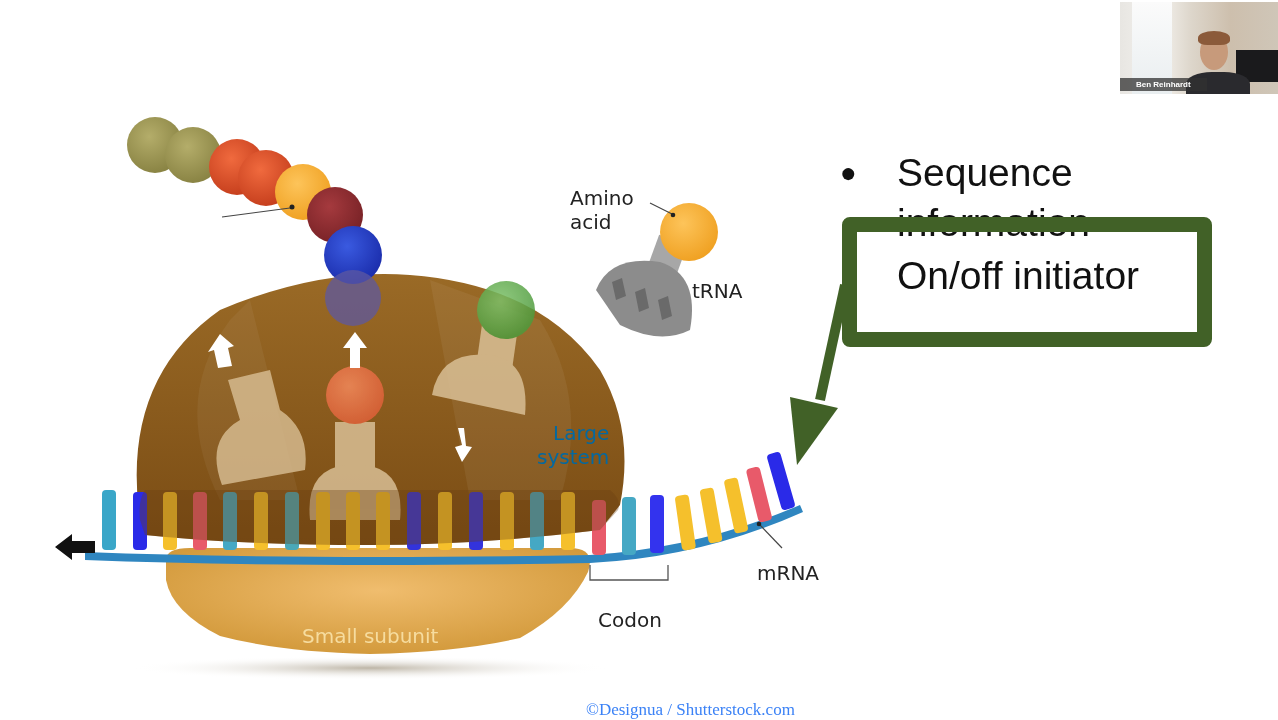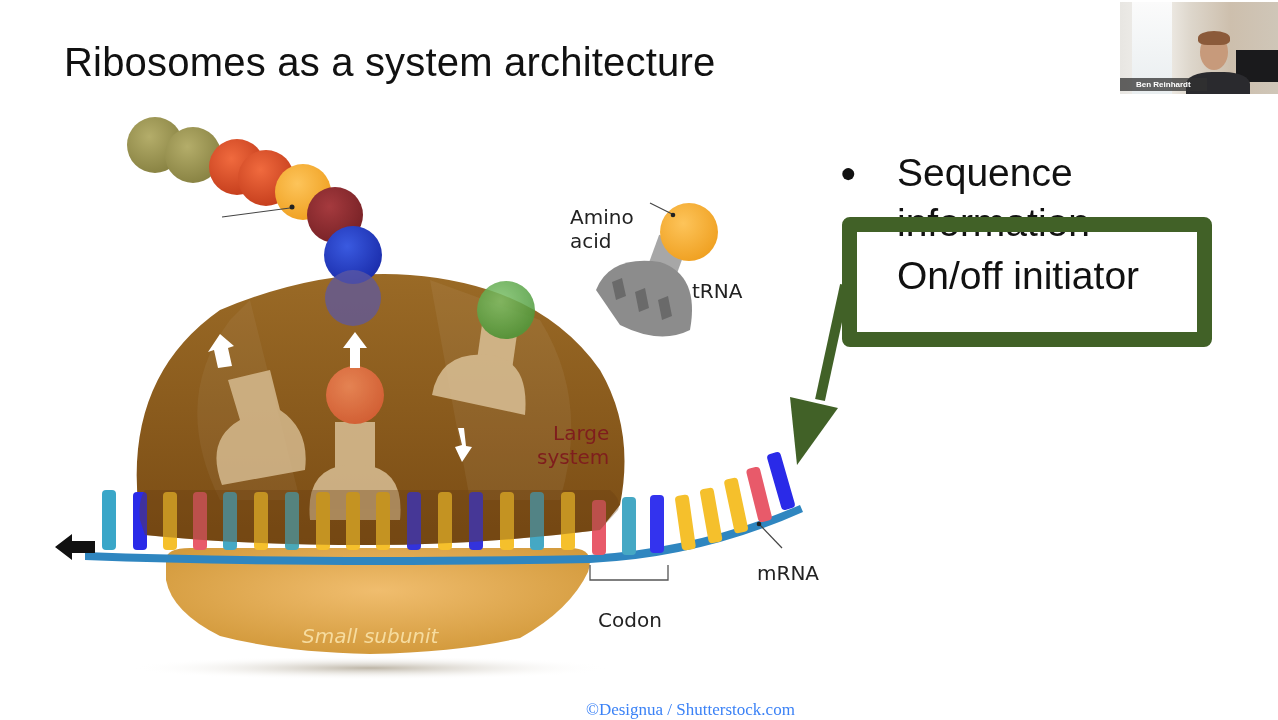--- a/index.html
+++ b/index.html
@@ -16,35 +16,34 @@
   .highlight { position:absolute; left:842px; top:217px; width:340px; height:100px; border:15px solid #416127; border-radius:8px; box-sizing:content-box; }
   .webcam { position:absolute; left:1120px; top:2px; width:158px; height:92px; overflow:hidden; background:linear-gradient(90deg,#e8e6e2 0%,#f4f2ee 25%,#ddd6cb 45%,#cdbfad 70%,#cfc6b8 100%); }
   .webcam .window { position:absolute; left:12px; top:0; width:40px; height:92px; background:linear-gradient(180deg,#fbfbfb,#e9eef0); }
   .webcam .tv { position:absolute; left:116px; top:48px; width:46px; height:32px; background:#1a1a1c; }
   .webcam .head { position:absolute; left:80px; top:32px; width:28px; height:36px; border-radius:50%; background:#c79a7b; }
   .webcam .hair { position:absolute; left:78px; top:29px; width:32px; height:14px; border-radius:50% 50% 30% 30%; background:#8b5a3a; }
   .webcam .body { position:absolute; left:66px; top:70px; width:64px; height:30px; border-radius:40% 40% 0 0; background:#2a2a2e; }
   .webcam .name { position:absolute; left:0; bottom:3px; background:rgba(50,50,50,0.75); color:#fff; font-size:8px; font-weight:bold; padding:2px 16px; font-family:"Liberation Sans", sans-serif; }
   .lbl { position:absolute; font-family:"DejaVu Sans", sans-serif; color:#222; }
   .lbl-chain { left:90px; top:205px; font-size:20px; line-height:24px; }
-  .lbl-amino { left:570px; top:186px; font-size:20px; line-height:24px;margin-top:19px; }
+  .lbl-amino { left:570px; top:186px; font-size:20px; line-height:24px; }
   .lbl-trna { left:692px; top:279px; font-size:20px; }
-  .lbl-large { left:537px; top:421px; font-size:20px; line-height:24px; color:#7f1d1d; text-align:right; }
-  .lbl-small { left:302px; top:624px; font-size:20px; color:#f6dc9f;font-style:italic; }
+  .lbl-large { left:537px; top:421px; font-size:20px; line-height:24px; color:#0369a1; text-align:right; }
+  .lbl-small { left:302px; top:624px; font-size:20px; color:#f6dc9f; }
   .lbl-codon { left:598px; top:608px; font-size:20px; }
   .lbl-mrna { left:757px; top:561px; font-size:20px; }
   .credit { position:absolute; left:586px; top:700px; font-size:17px; color:#3b82f6; font-family:Liberation Serif, serif; }
   svg.art { position:absolute; left:0; top:0; }
 </style>
 </head>
 <body>
 
 <div class="slide">
 
-  <div class="title">Ribosomes as a system architecture</div>
 
   <svg class="art" width="1278" height="720">
     <defs>
       <radialGradient id="gOlive" cx="40%" cy="35%" r="65%">
           <stop offset="0" stop-color="#b4ad6a"></stop>
           <stop offset="1" stop-color="#8a8444"></stop>
         </radialGradient>
       <radialGradient id="gRed" cx="40%" cy="35%" r="65%">
           <stop offset="0" stop-color="#f06a3e"></stop>
           <stop offset="1" stop-color="#c7401e"></stop>

